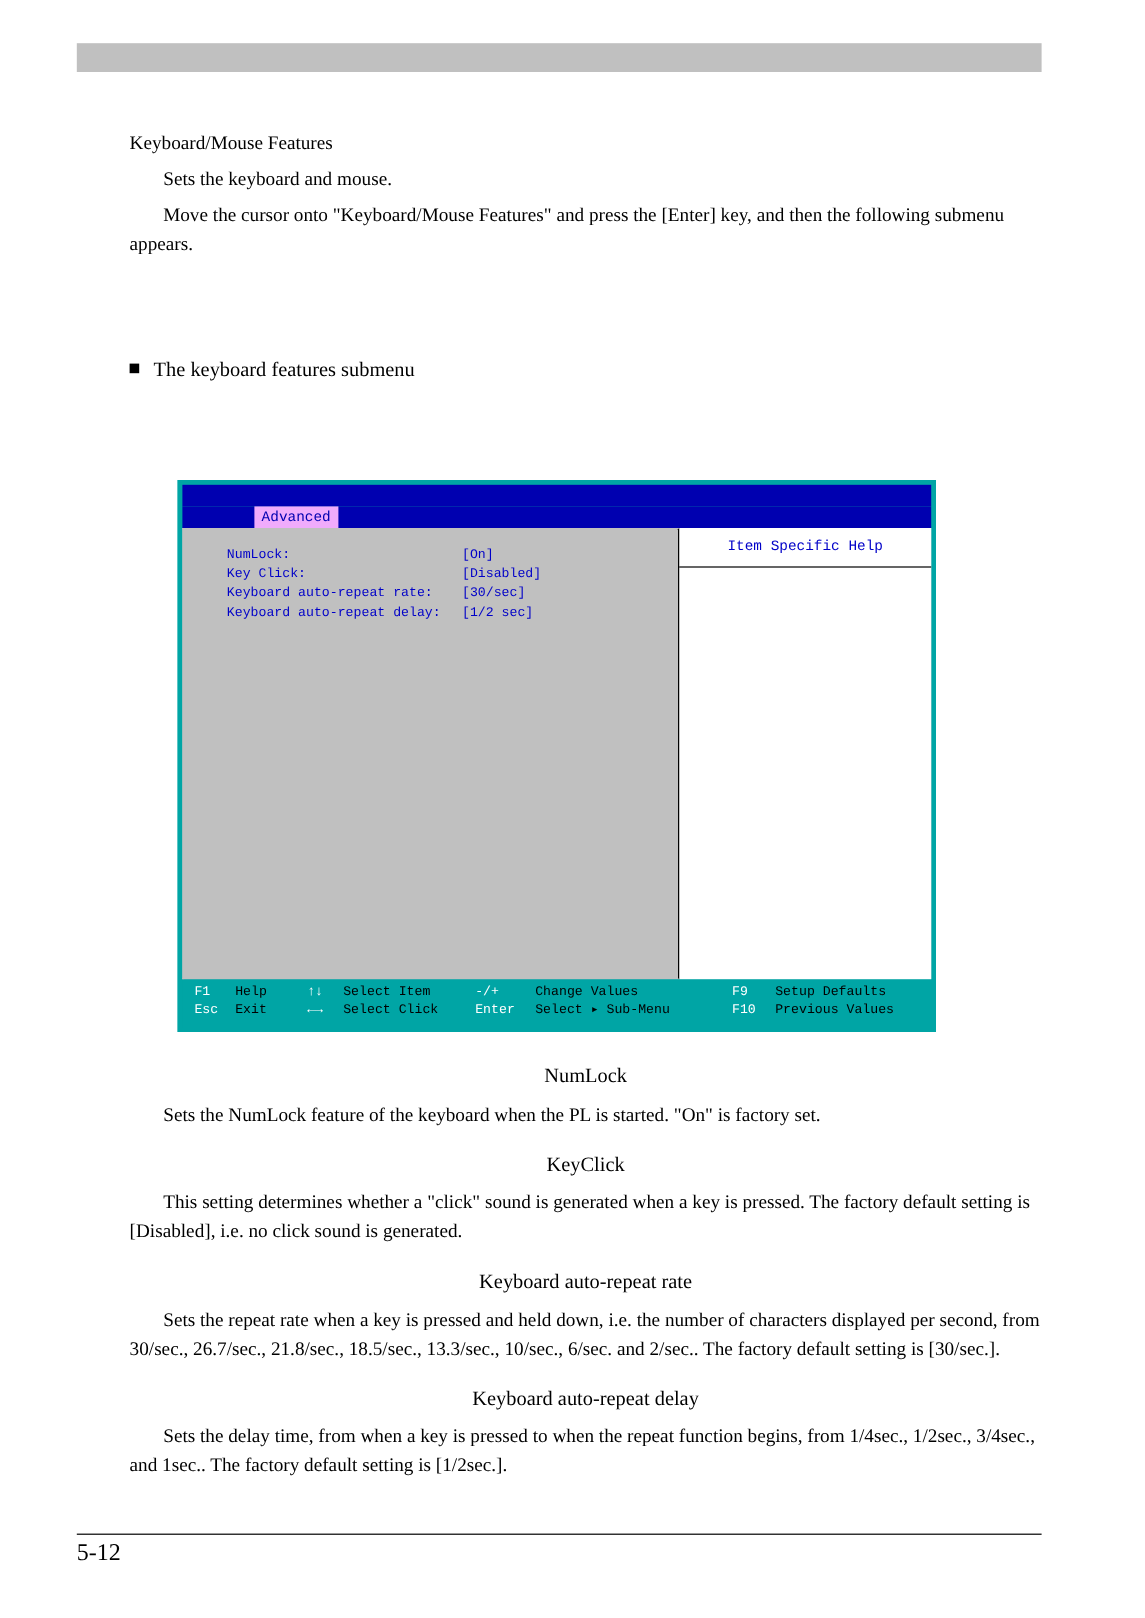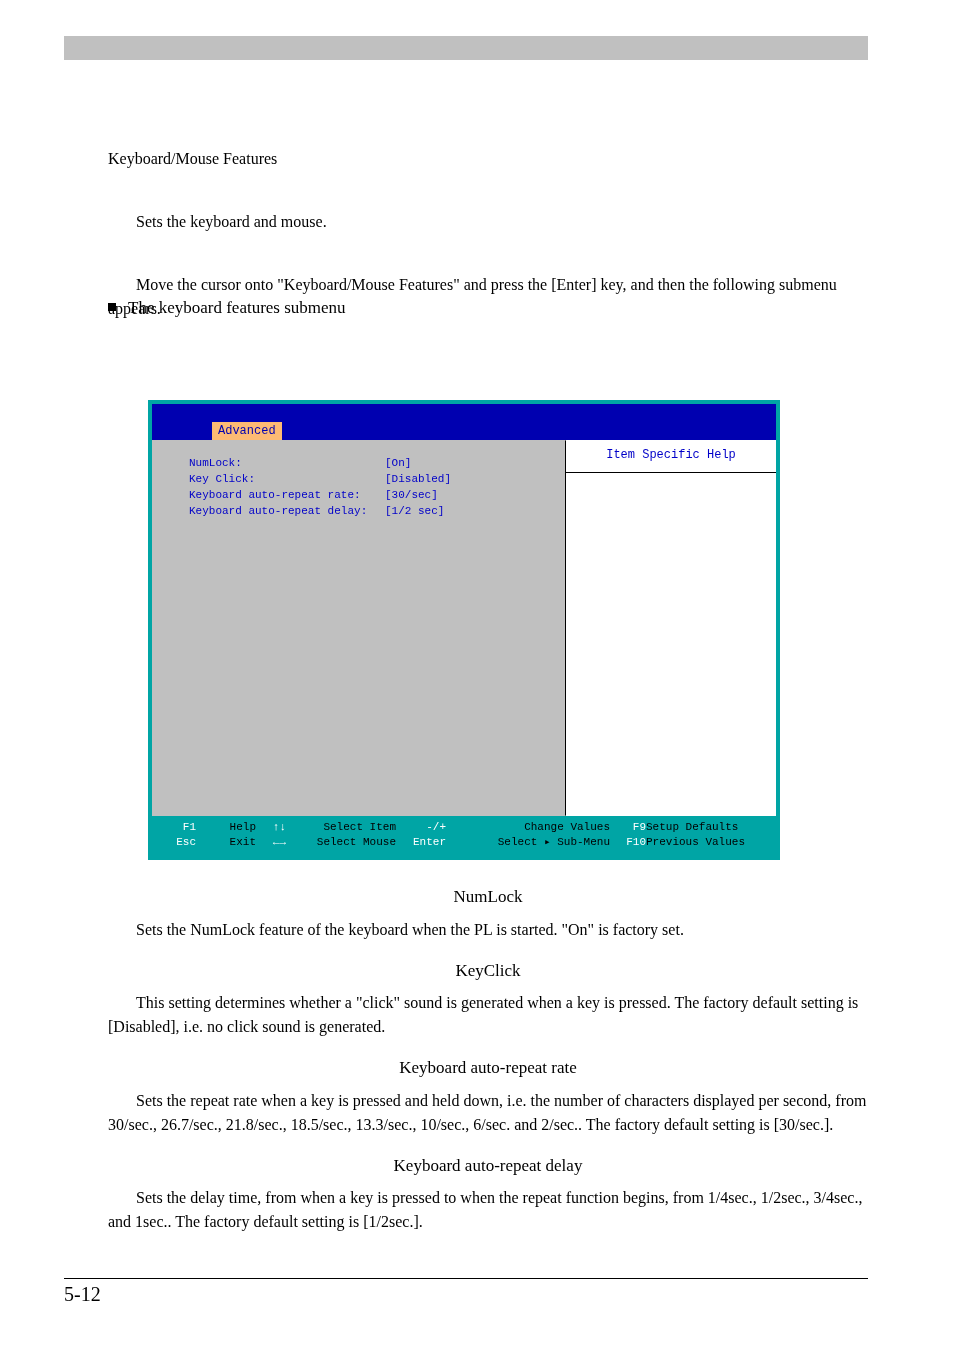--- a/index.html
+++ b/index.html
@@ -19,21 +19,21 @@
     background: #c0c0c0;
   }
   .pre-text {
     position: absolute;
     top: 108px;
     left: 108px;
     width: 760px;
     font-size: 16px;
     line-height: 1.5;
   }
-  .pre-text p { margin-bottom: 6px; margin-top: 39px; }
+  .pre-text p { margin-bottom: 6px; }
   .indent { text-indent: 28px; }
   .bullet {
     position: absolute;
     top: 303px;
     left: 108px;
     width: 8px; height: 8px; background: #000;
   }
   .submenu-label {
     position: absolute;
     top: 298px;
@@ -56,21 +56,21 @@
     background: #0000b0;
     height: 18px;
   }
   .bios-tabbar {
     background: #0000b0;
     height: 18px;
     display: flex;
   }
   .tab-spacer-left { width: 60px; }
   .tab-active {
-    background: #fdba74;
+    background: #f0abfc;
     padding: 0 6px;
     font-family: "Courier New", monospace;
     font-size: 12px;
     color: #0000b0;
     line-height: 18px;
   }
   .bios-body {
     display: flex;
     height: 376px;
     background: #c0c0c0;
@@ -104,21 +104,21 @@
   .bios-footer {
     background: #00a5a5;
     padding: 4px 10px 6px;
     font-family: "Courier New", monospace;
     font-size: 11px;
     line-height: 15px;
     color: #000;
     display: flex;
     flex-direction: column;
   }
-  .foot-row { display: flex; text-align: right; }
+  .foot-row { display: flex; }
   .fk { width: 34px; color: #fff; }
   .fl { width: 60px; }
   .fk2 { width: 30px; color: #fff; }
   .fl2 { width: 110px; }
   .fk3 { width: 50px; color: #fff; }
   .fl3 { width: 164px; }
   .fk4 { width: 36px; color: #fff; }
   .fl4 { }
   .body-text {
     position: absolute;
@@ -196,21 +196,21 @@
         <span class="fl2">Select Item</span>
         <span class="fk3">-/+</span>
         <span class="fl3">Change Values</span>
         <span class="fk4">F9</span>
         <span class="fl4">Setup Defaults</span>
       </div>
       <div class="foot-row">
         <span class="fk">Esc</span>
         <span class="fl">Exit</span>
         <span class="fk2">←→</span>
-        <span class="fl2">Select Mouse</span>
+        <span class="fl2">Select Click</span>
         <span class="fk3">Enter</span>
         <span class="fl3">Select ▸ Sub-Menu</span>
         <span class="fk4">F10</span>
         <span class="fl4">Previous Values</span>
       </div>
     </div>
   </div>
 </div>
 
 <div class="body-text">

